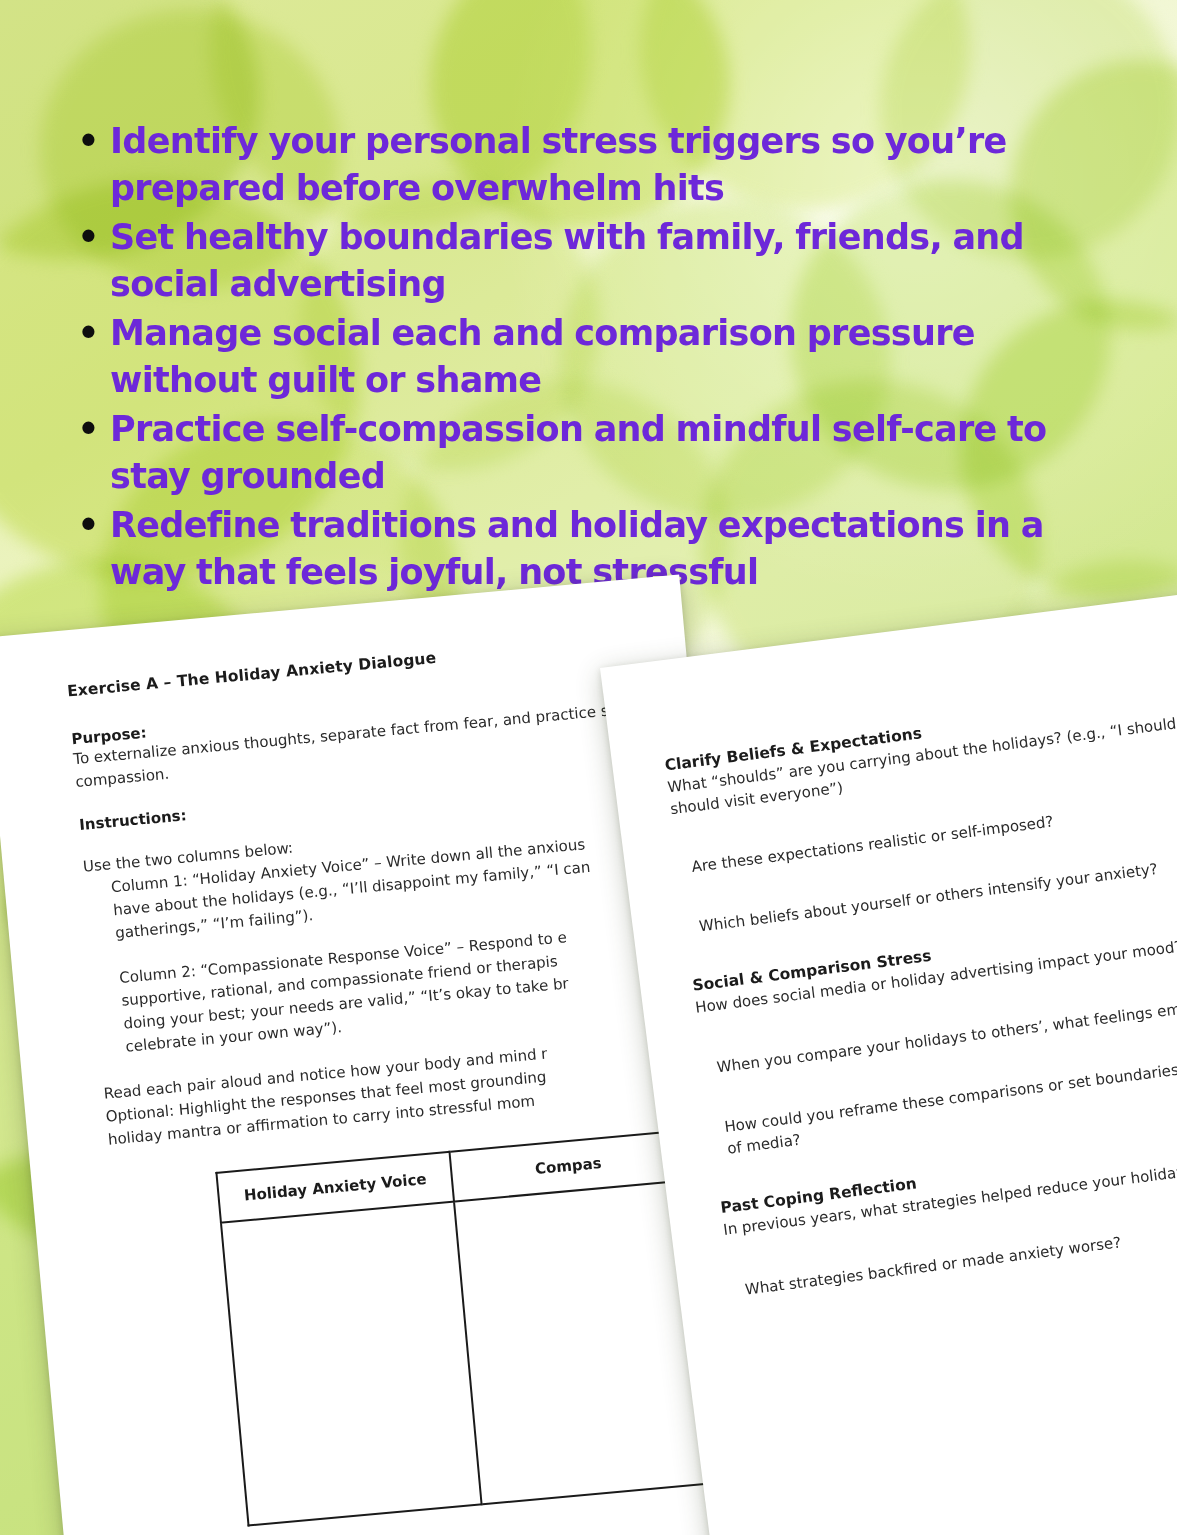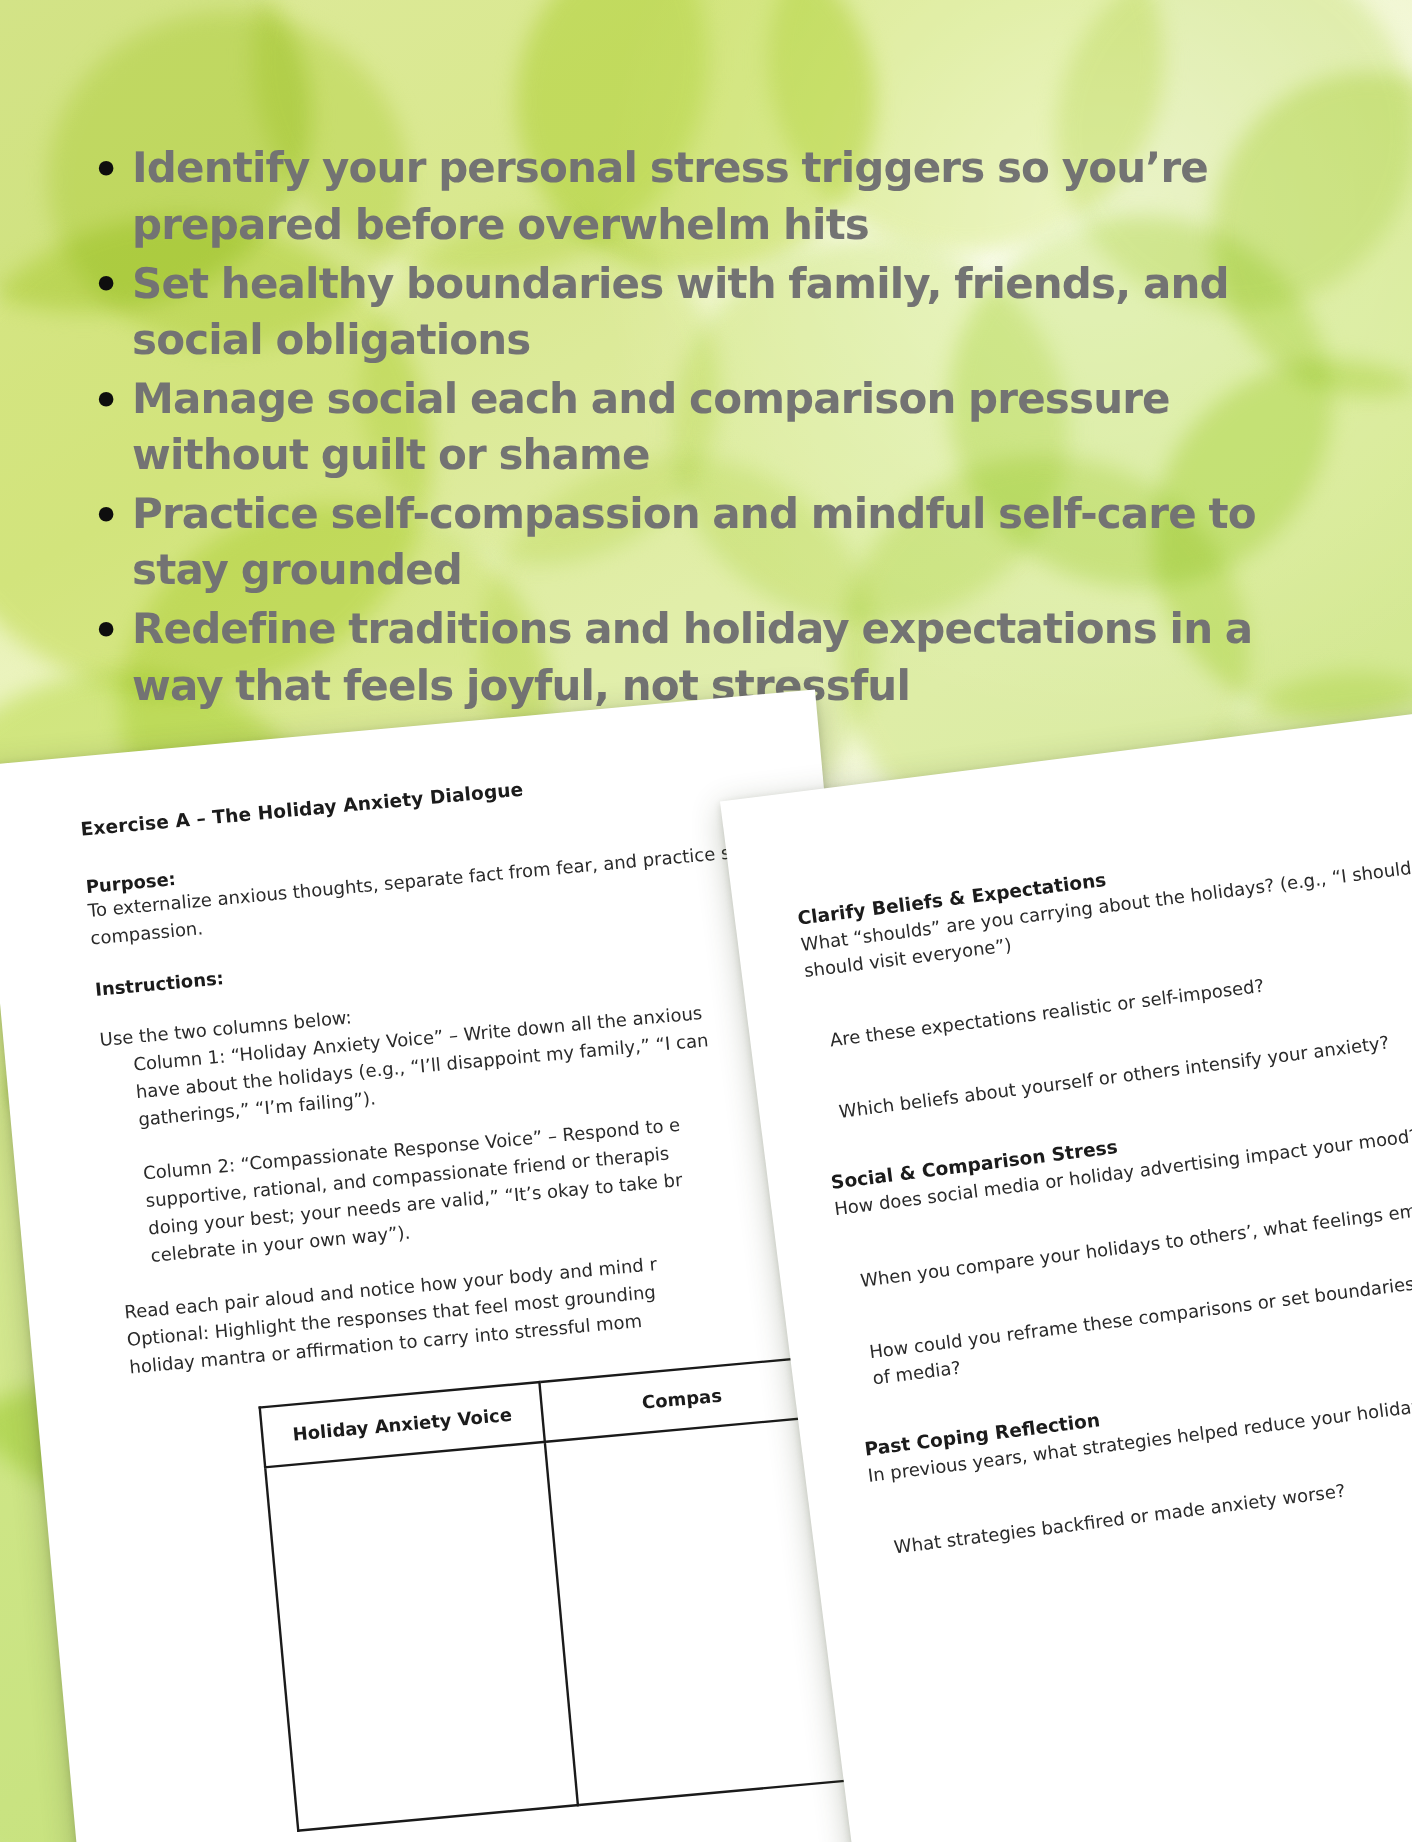--- a/index.html
+++ b/index.html
@@ -54,21 +54,21 @@
     text-align: left;
     font-family: "DejaVu Sans", sans-serif;
   }
   .bullet-text {
     flex: 1 1 auto;
     font-family: "DejaVu Sans", sans-serif;
     font-weight: bold;
     font-size: 35px;
     line-height: 47px;
     letter-spacing: -0.7px;
-    color: #737373;
+    color: #6d28d9;
     word-spacing: -1px;
   }
 
   
   .page {
     position: absolute;
     background: #ffffff;
     box-shadow: 0 6px 26px rgba(60,70,40,0.30), 0 2px 6px rgba(60,70,40,0.18);
     overflow: hidden;
   }
@@ -191,21 +191,21 @@
   <div class="bokeh" style="left:1020px; top:820px;  width:280px; height:280px; background:#e0f0a4; opacity:.5;"></div>
 </div>
 
 <div id="bullet-list">
   <div class="bullet-row">
     <span class="bullet-dot">•</span>
     <span class="bullet-text">Identify your personal stress triggers so you’re prepared before overwhelm hits</span>
   </div>
   <div class="bullet-row">
     <span class="bullet-dot">•</span>
-    <span class="bullet-text">Set healthy boundaries with family, friends, and social obligations</span>
+    <span class="bullet-text">Set healthy boundaries with family, friends, and social advertising</span>
   </div>
   <div class="bullet-row">
     <span class="bullet-dot">•</span>
     <span class="bullet-text">Manage social each and comparison pressure without guilt or shame</span>
   </div>
   <div class="bullet-row">
     <span class="bullet-dot">•</span>
     <span class="bullet-text">Practice self-compassion and mindful self-care to stay grounded</span>
   </div>
   <div class="bullet-row">

